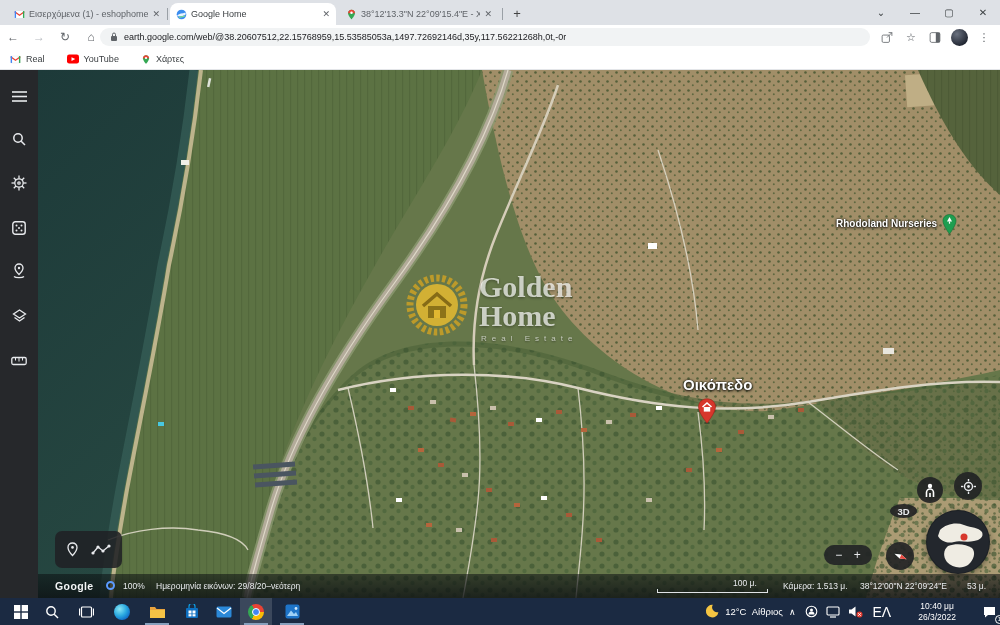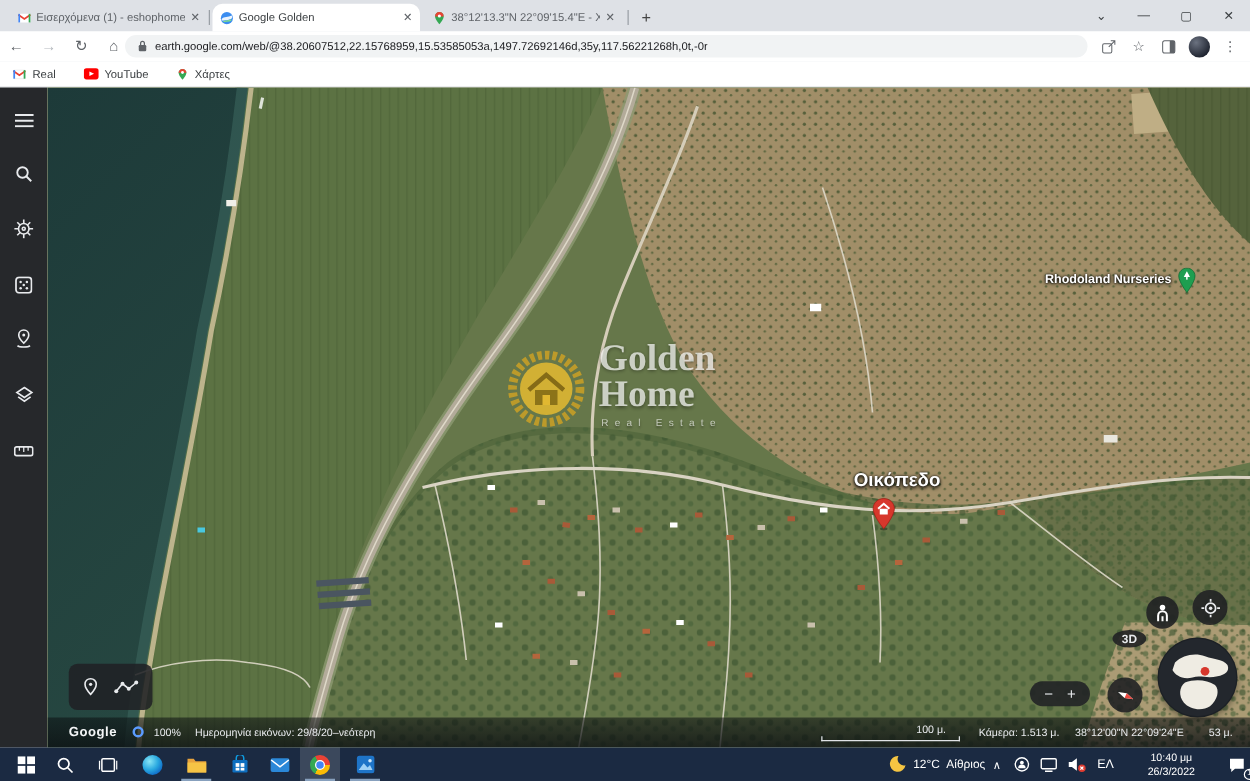--- a/index.html
+++ b/index.html
@@ -35,21 +35,21 @@
 
   
   .main { position:absolute; left:0; top:70px; width:1000px; height:528px; }
   .sidebar { position:absolute; left:0; top:0; width:38px; height:528px; background:#26282b; }
   .sideic { position:absolute; left:0; width:38px; height:30px; display:flex; align-items:center; justify-content:center; }
   .map { position:absolute; left:38px; top:0; width:962px; height:528px; overflow:hidden; background:#66774a; }
   .terrain { position:absolute; left:0; top:0; }
 
   .maplabel { position:absolute; font-size:10px; color:#fff; text-shadow:0 0 2px #000, 0 1px 3px #000; white-space:nowrap;font-weight:bold; }
 
-  .watermark { position:absolute; left:367px; top:203px; display:flex; align-items:flex-end; opacity:.88; }
+  .watermark { position:absolute; left:367px; top:203px; display:flex; align-items:flex-start; opacity:.88; }
   .wm-text { margin-left:10px; }
   .wm-line { font-family:"Liberation Serif", serif; font-weight:700; font-size:30px; line-height:.95; color:rgba(255,255,255,.8); text-shadow:0 1px 3px rgba(0,0,0,.45); }
   .wm-sub { font-size:8px; letter-spacing:5px; color:rgba(255,255,255,.72); text-shadow:0 1px 2px rgba(0,0,0,.5); margin-top:4px; padding-left:2px; }
 
   .toolpill { position:absolute; left:17px; top:461px; width:67px; height:37px; border-radius:7px; background:rgba(32,33,36,.88); display:flex; align-items:center; justify-content:space-evenly; }
   .zoompill { position:absolute; left:786px; top:475px; width:48px; height:20px; border-radius:10px; background:rgba(32,33,36,.88); display:flex; align-items:center; justify-content:space-evenly; color:#e8eaed; font-size:12px; }
   .circlebtn { position:absolute; border-radius:50%; background:rgba(32,33,36,.9); display:flex; align-items:center; justify-content:center; color:#e8eaed; }
   .btn-3d { left:852px; top:434px; width:27px; height:14px; font-size:9.5px; font-weight:bold; }
   .btn-pegman { left:879px; top:407px; width:26px; height:26px; }
   .btn-target { left:916px; top:402px; width:28px; height:28px; }
@@ -90,21 +90,21 @@
         </svg>
       <span class="title">Εισερχόμενα (1) - eshophomesp</span>
       <span class="tclose">✕</span>
     </div>
     <div class="tab active" style="left:170px; width:166px;">
       <svg class="favicon" viewBox="0 0 16 16">
           <circle cx="8" cy="8" r="7" fill="#3b8df0"></circle>
           <path d="M2 9 C5 6 9 7 14 5 L14 8 C10 11 5 10 2 11 Z" fill="#fff" opacity=".9"></path>
           <path d="M4 12 C7 11 10 12 13 10" stroke="#7ee08a" stroke-width="1.5" fill="none"></path>
         </svg>
-      <span class="title">Google Golden</span>
+      <span class="title">Google Home</span>
       <span class="tclose">✕</span>
     </div>
     <div class="tab" style="left:340px; width:158px;">
       <svg class="favicon" viewBox="0 0 16 16">
           <path d="M8 1 C5 1 3 3.2 3 6 C3 9.5 8 15 8 15 C8 15 13 9.5 13 6 C13 3.2 11 1 8 1 Z" fill="#34a853"></path>
           <path d="M8 1 C5 1 3 3.2 3 6 L13 6 C13 3.2 11 1 8 1 Z" fill="#ea4335"></path>
           <circle cx="8" cy="5.6" r="1.8" fill="#fff"></circle>
         </svg>
       <span class="title">38°12'13.3"N 22°09'15.4"E - Χάρ</span>
       <span class="tclose">✕</span>
@@ -527,21 +527,21 @@
         </svg>
       <svg class="trayitem" width="14" height="12" viewBox="0 0 14 12" style="margin:0 4px;">
           <rect x="1" y="1" width="12" height="8" rx="1" stroke="#fff" stroke-width="1.1" fill="none"></rect>
           <line x1="4" y1="11" x2="10" y2="11" stroke="#fff" stroke-width="1.2"></line>
         </svg>
       <svg class="trayitem" width="15" height="13" viewBox="0 0 15 13" style="margin:0 4px;">
           <path d="M1 4.5 h2.5 L7.5 1.5 v10 L3.5 8.5 H1 Z" fill="#fff"></path>
           <circle cx="11.5" cy="9.5" r="3" fill="#e03c31"></circle>
           <path d="M10.3 8.3 l2.4 2.4 M12.7 8.3 l-2.4 2.4" stroke="#fff" stroke-width="1"></path>
         </svg>
-      <span class="traytxt" style="margin:0 5px; font-size:10px;">ΕΛ</span>
+      <span class="traytxt" style="margin:0 5px; font-size:14px;">ΕΛ</span>
       <div class="clock">
         <div>10:40 μμ</div>
         <div>26/3/2022</div>
       </div>
       <div class="trayitem" style="position:relative; width:22px; height:27px;">
         <svg width="13" height="12" viewBox="0 0 13 12">
             <path d="M1 1 h11 v8 h-7 l-3 2.5 V9 H1 Z" fill="#fff"></path>
           </svg>
         <span class="badge">1</span>
       </div>

